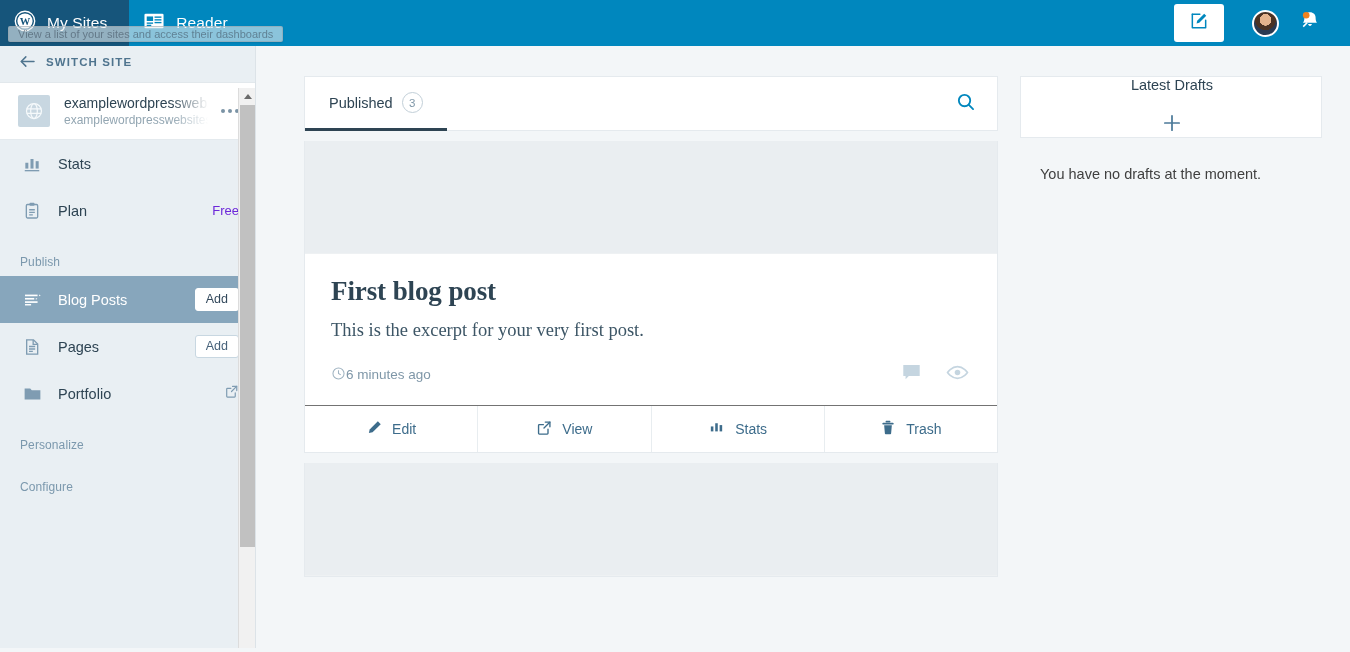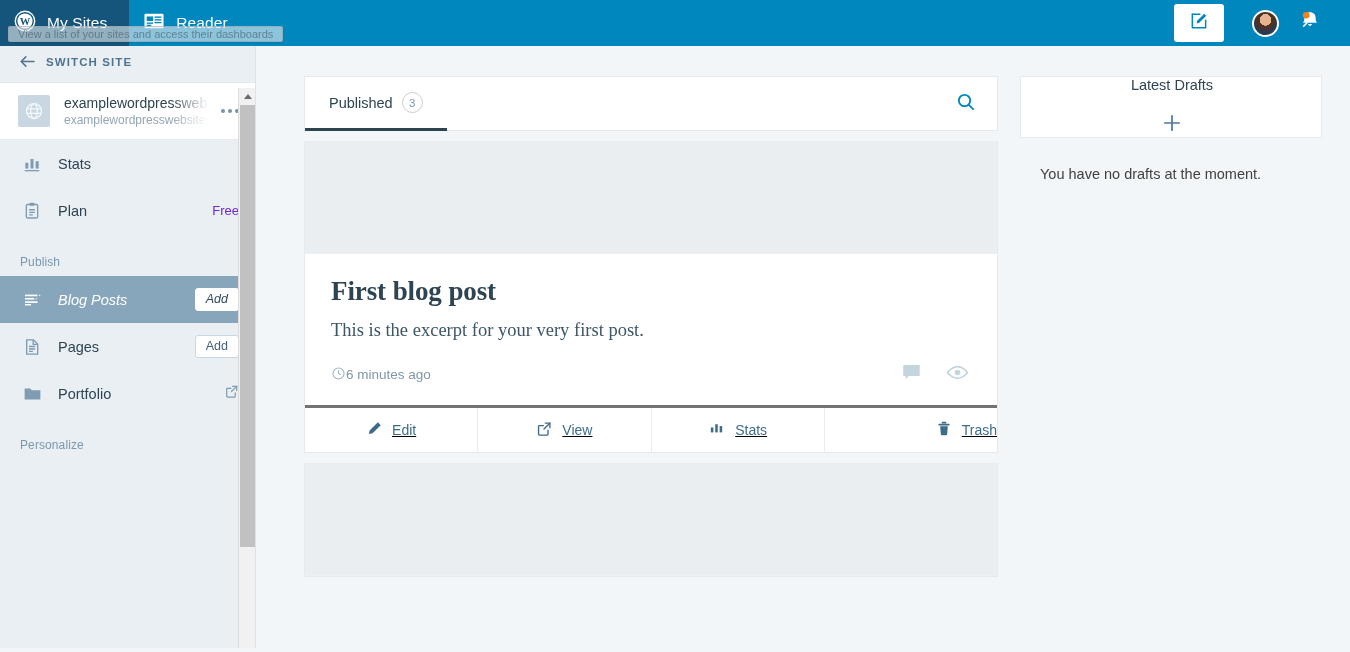--- a/index.html
+++ b/index.html
@@ -136,21 +136,21 @@
     padding: 21px 0 7px 20px;
     letter-spacing: .1px;
   }
   .sb-item {
     height: 47px;
     display: flex; align-items: center;
     padding-left: 20px; padding-right: 16px;
     cursor: pointer;
     color: #2e4453;
   }
-  .sb-item.selected { background: #87a6bc; font-style: italic; }
+  .sb-item.selected { background: #87a6bc; }
   .sb-item.selected .sb-label { color: #ffffff; }
   .sb-ico { width: 24px; flex: 0 0 24px; display: flex; align-items: center; justify-content: center; }
   .sb-label { font-size: 14.5px; margin-left: 14px; flex: 1; color: #2e4453; }
   .sb-right-text { font-size: 13px; color: #6d28d9; }
   .sb-btn {
     font-size: 12.5px;
     color: #47627a;
     background: #ffffff;
     border: 1px solid #c8d7e1;
     border-radius: 3px;
@@ -259,33 +259,32 @@
     display: flex; align-items: center; 
     font-size: 13.5px; color: #7f97a8;
     cursor: pointer;
   }
   .post-meta-spacer { flex: 1; }
   .post-meta-icons { display: flex; align-items: center; gap: 24px; padding-right: 2px; }
   .meta-ico-btn { cursor: pointer; display: flex; align-items: center; }
 
   .post-actions {
     display: flex;
-    border-top: 3px solid #737373;
+    border-top: 1px solid #737373;
     height: 47px;
-    text-decoration: underline;
   }
   .action {
     flex: 1;
     display: flex; align-items: center; justify-content: center;
     gap: 10px;
     font-size: 14px; color: #3d6c8b;
     border-right: 1px solid #e8edf0;
     cursor: pointer;
   }
-  .action:last-child { border-right: none; justify-content: flex-end; }
+  .action:last-child { border-right: none; }
 
   
   .drafts-head {
     height: 62px;
     background: #ffffff;
     border: 1px solid #e5eaee;
     display: flex; align-items: center;
     padding: 0 18px 0 20px;
     flex-direction: column;
   }
@@ -457,20 +456,21 @@
           <path d="M10 10l6.8-6.8"></path>
         <path d="M15 11.8v4.6a1 1 0 0 1-1 1H4.6a1 1 0 0 1-1-1V6.8a1 1 0 0 1 1-1h4.6"></path>
       </svg>
     </span>
   </div>
 
   <div class="sb-group-label">Personalize</div>
 
 
 
+  <div class="sb-group-label">Configure</div>
 
 
   <div class="sb-scroll">
     <div class="sb-scroll-arrow">
         <span class="tri up"></span>
       </div>
     <div class="sb-thumb"></div>
 
   </div>
 </div>

